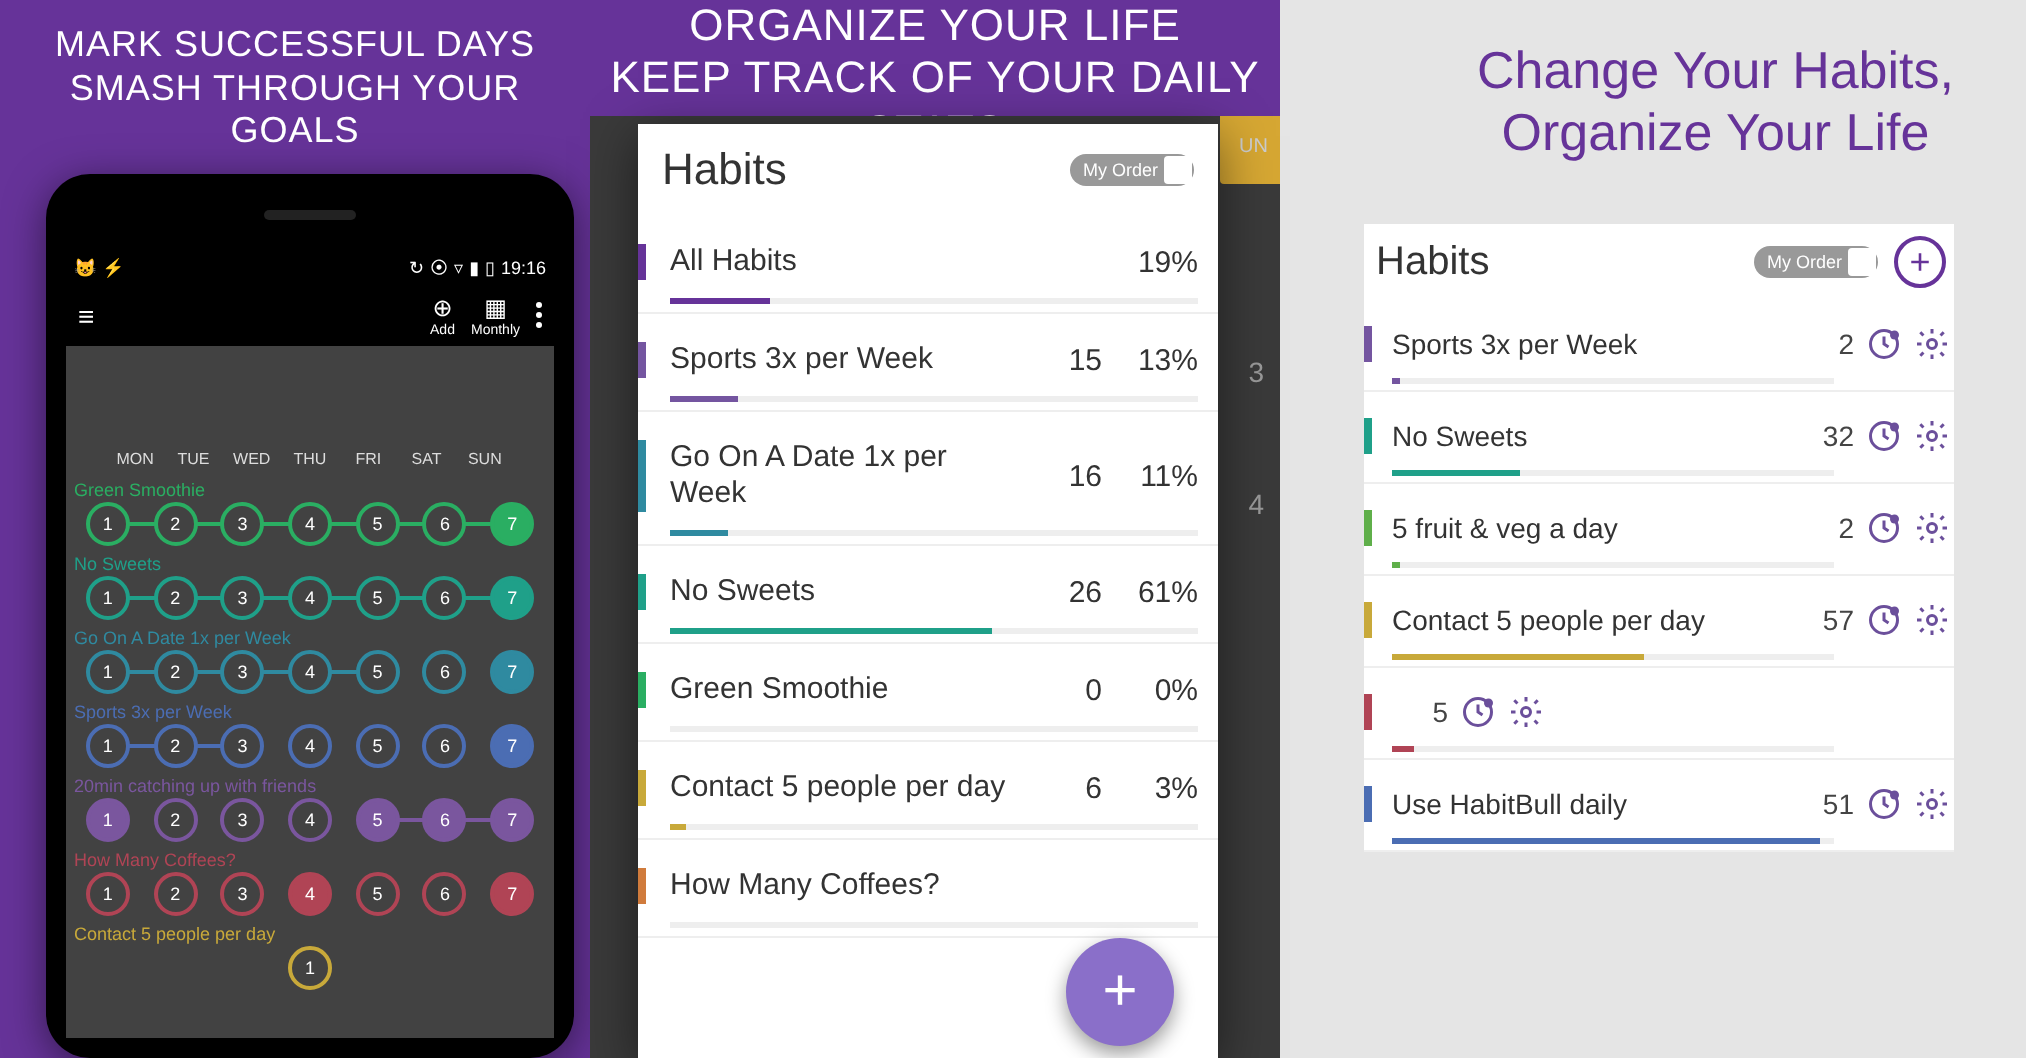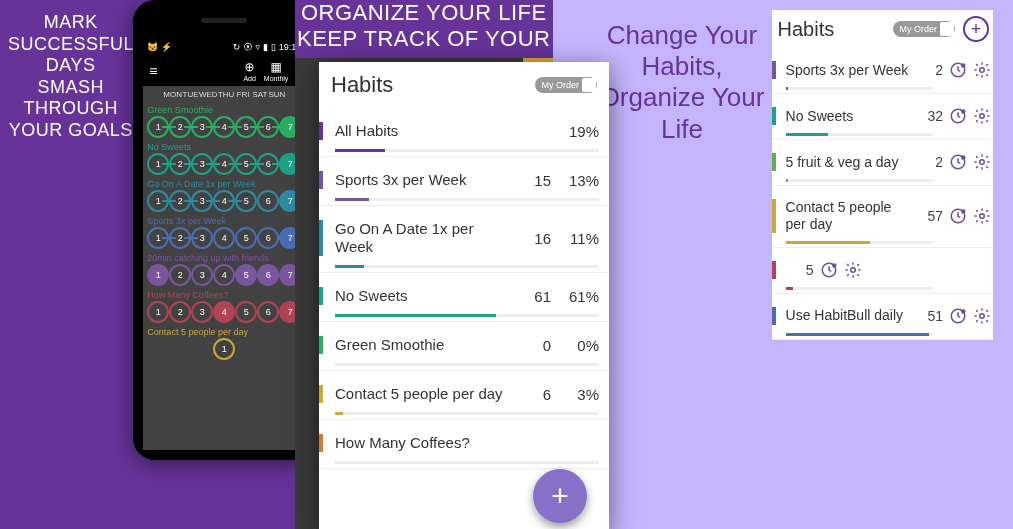--- a/index.html
+++ b/index.html
@@ -4,24 +4,24 @@
 <style>
   * { box-sizing: border-box; margin: 0; padding: 0; }
   body {
     width: 1013px;
     height: 529px;
     display: flex;
     font-family: "Segoe UI", Arial, sans-serif;
     overflow: hidden;
     background: #fff;
   }
-  .panel { display: flex; flex-direction: row; align-items: flex-start; }
+  .panel { display: flex; flex-direction: column; align-items: flex-end; }
   .p1 { width: 295px; background: #663399; padding: 0 8px; }
   .p2 { width: 345px; background: #663399; position: relative; }
-  .p3 { flex: 1; background: #c4b5fd; padding: 10px 20px 0 40px; }
+  .p3 { flex: 1; background: #e5e5e5; padding: 10px 36px 0 40px; }
 
   .heading { color: #fff; text-align: center; font-weight: 300; line-height: 1.2; }
   .p1 .heading { font-size: 18px; margin: 12px 0 10px; letter-spacing: .5px; }
   .p2 .heading { font-size: 22px; letter-spacing: .5px; width: 100%; }
   .p3 .heading { color: #663399; font-size: 26px; font-weight: 400; margin: 10px 0 30px; }
 
   
   .phone {
     width: 264px; height: 460px;
     background: #000; border-radius: 22px;
@@ -46,21 +46,21 @@
     display: flex; align-items: center; justify-content: space-between;
     padding: 0 6px; font-size: 8px;
   }
   .toolbar .actions { display: flex; gap: 8px; align-items: center; }
   .toolbar .act { display: flex; flex-direction: column; align-items: center; font-size: 7px; gap: 1px; }
   .toolbar .act .ic { font-size: 12px; }
   .dots { display: flex; flex-direction: column; gap: 2px; }
   .dots span { width: 3px; height: 3px; background: #fff; border-radius: 50%; }
 
   .weekhdr {
-    display: flex; padding: 4px 20px 2px; color: #ddd; font-size: 8px;
+    display: flex; padding: 4px 20px 2px; color: #ddd; font-size: 8px; margin-top: 48px;
   }
   .weekhdr span { flex: 1; text-align: center; }
 
   .habit-block { padding: 2px 4px 0; }
   .habit-title { font-size: 9px; font-weight: 400; margin: 2px 0 1px; }
   .days { display: flex; align-items: center; }
   .day-wrap { flex: 1; display: flex; align-items: center; justify-content: center; position: relative; }
   .day {
     width: 22px; height: 22px; border-radius: 50%;
     border: 2px solid;
@@ -523,21 +523,21 @@
           <div class="name">Go On A Date 1x per Week</div>
           <div class="v1">16</div>
           <div class="v2">11%</div>
           <div class="prog">
             <div class="fill" style="width:11%;background:#2f8aa0"></div>
           </div>
         </div>
         <div class="row">
           <div class="bar" style="background:#1fa089"></div>
           <div class="name">No Sweets</div>
-          <div class="v1">61</div>
+          <div class="v1">26</div>
           <div class="v2">61%</div>
           <div class="prog">
             <div class="fill" style="width:61%;background:#1fa089"></div>
           </div>
         </div>
         <div class="row">
           <div class="bar" style="background:#2aae62"></div>
           <div class="name">Green Smoothie</div>
           <div class="v1">0</div>
           <div class="v2">0%</div>

